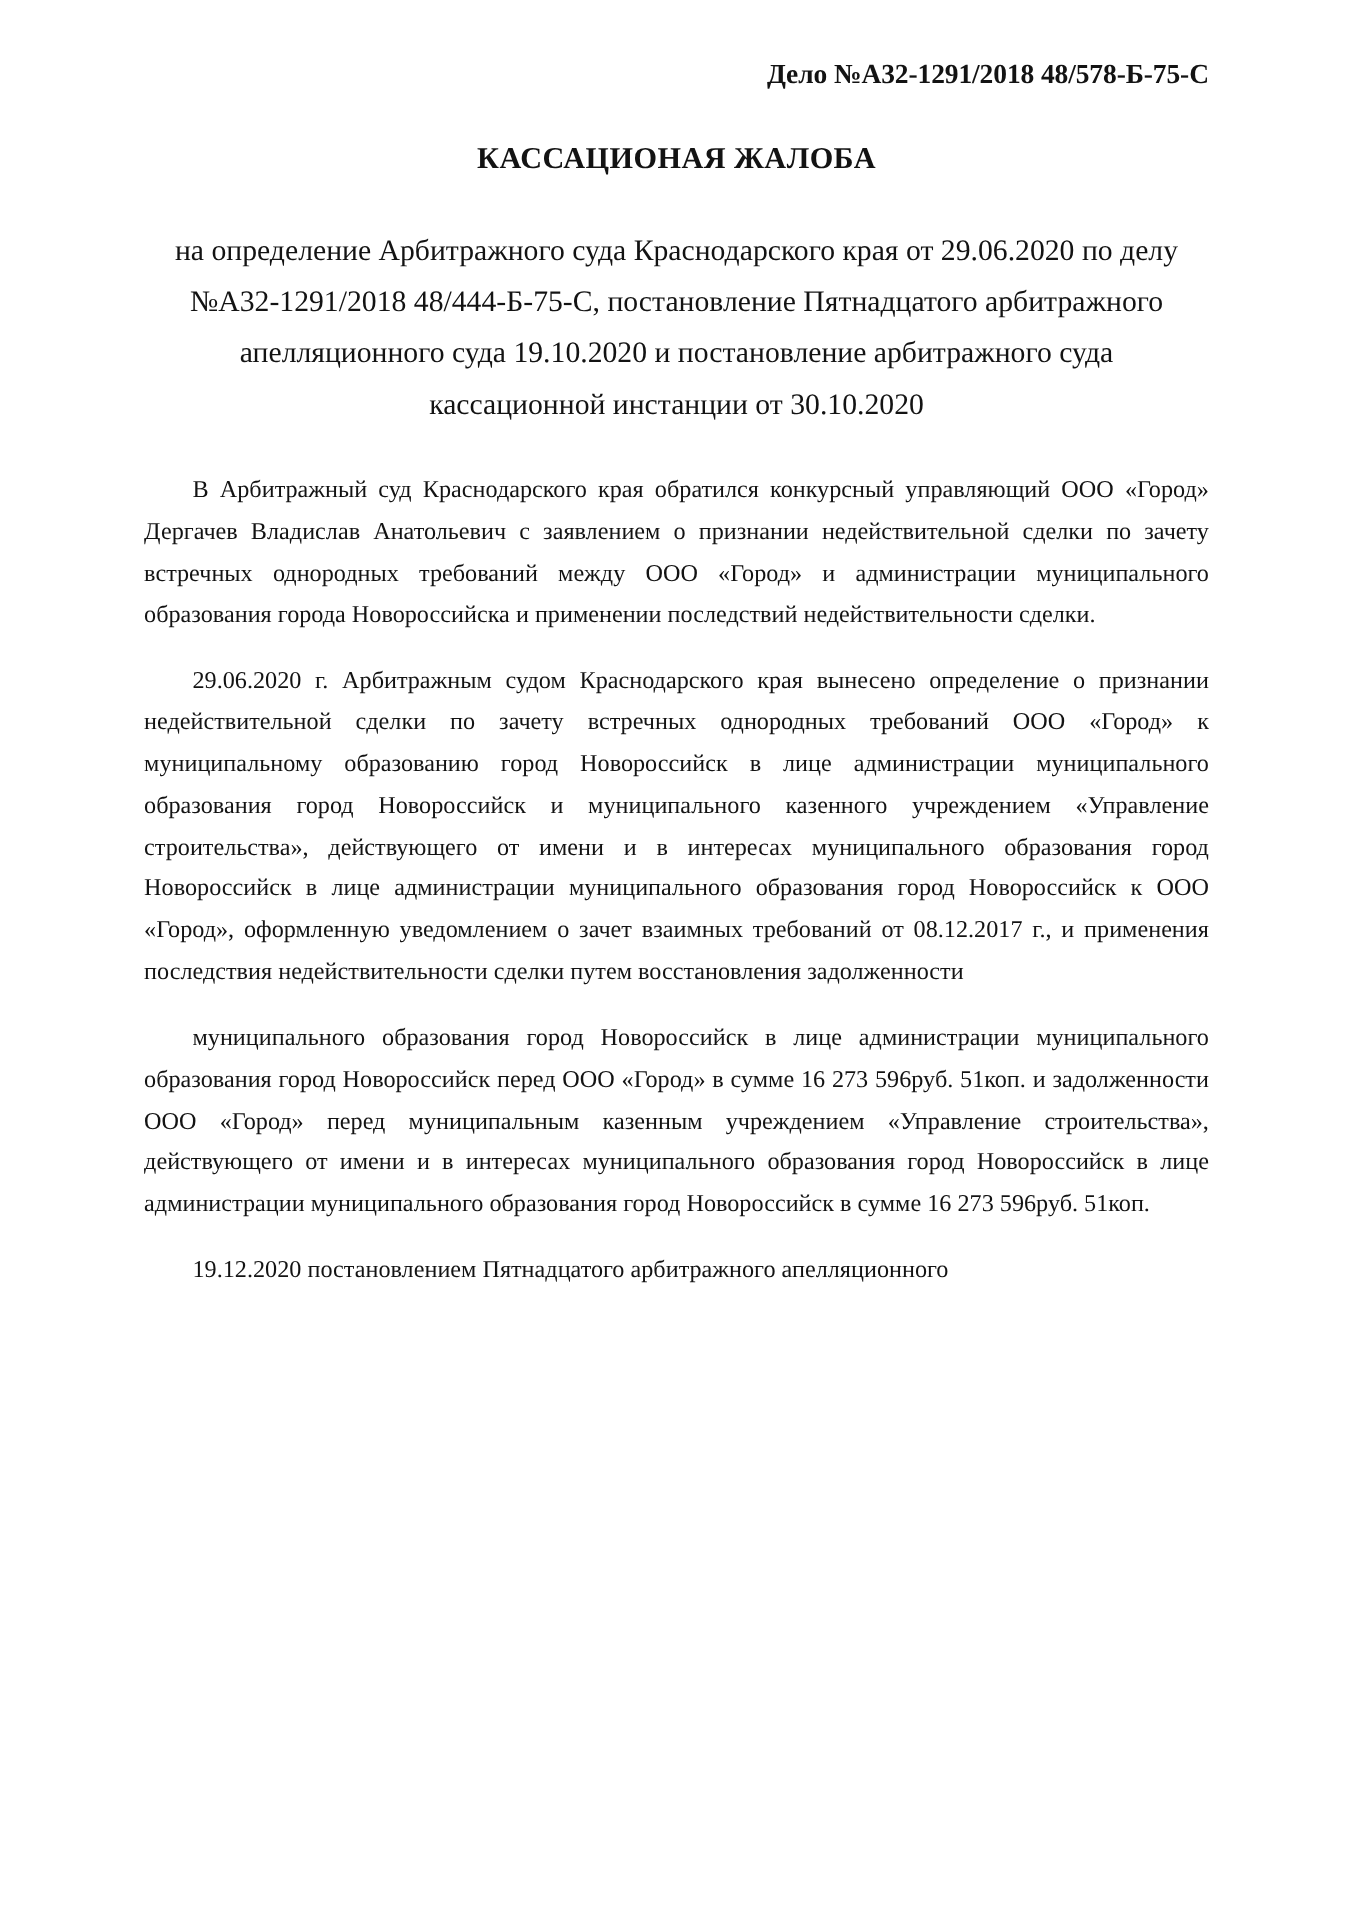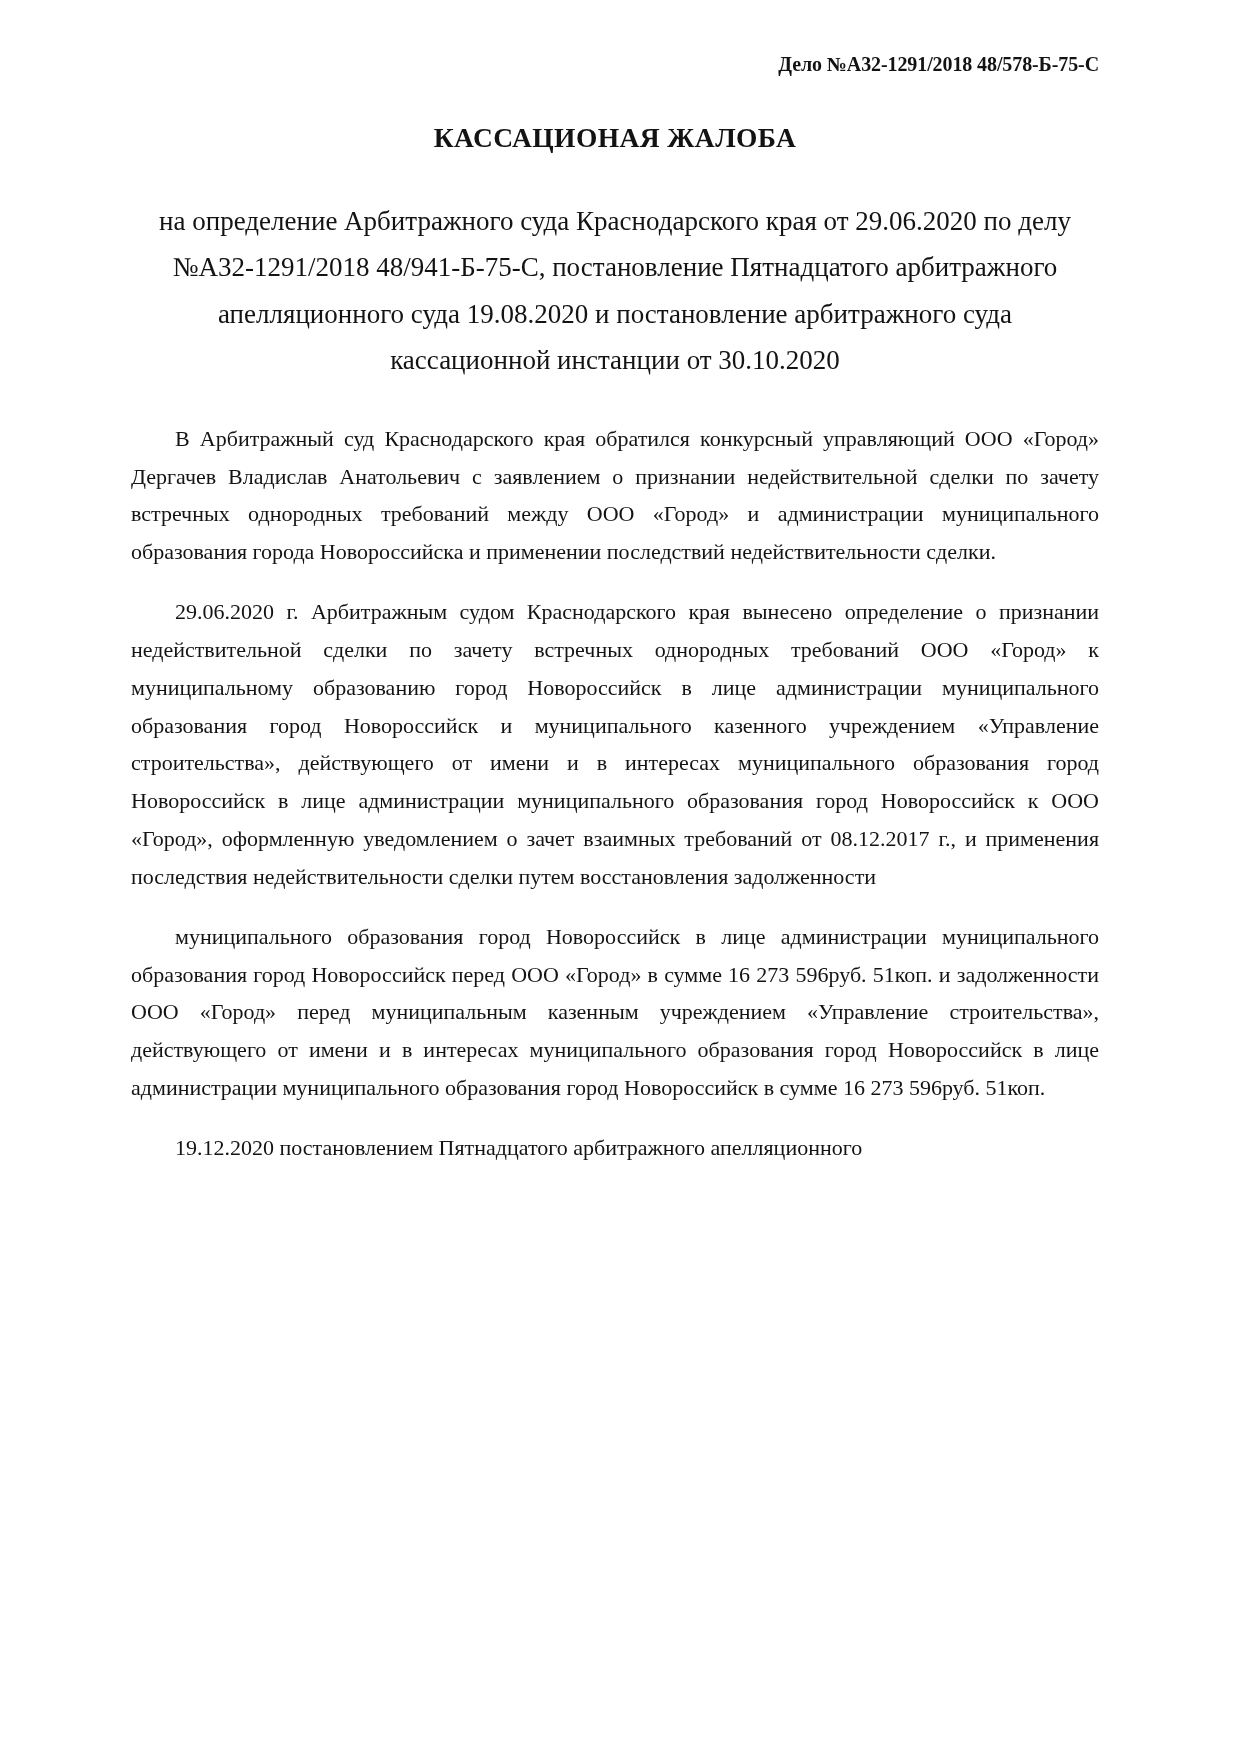--- a/index.html
+++ b/index.html
@@ -20,21 +20,21 @@
     box-sizing: border-box;
     width: 1241px;
     height: 1754px;
     padding: 52px 142px 0 131px;
     background: #ffffff;
     overflow: hidden;
   }
   .doc-header {
     text-align: right;
     font-weight: bold;
-    font-size: 20px;
+    font-size: 25px;
     line-height: 1.25;
     letter-spacing: -0.1px;
     margin: 0 0 44px 0;
     white-space: nowrap;
   }
   .doc-title {
     text-align: center;
     font-weight: bold;
     font-size: 27.5px;
     letter-spacing: 0.4px;
@@ -73,22 +73,22 @@
 <body>
 
 <div class="page">
 
   <div class="doc-header">Дело №А32-1291/2018 48/578-Б-75-С</div>
 
   <h1 class="doc-title">КАССАЦИОНАЯ ЖАЛОБА</h1>
 
   <div class="subtitle-block">
     <span class="sub-line">на определение Арбитражного суда Краснодарского края от 29.06.2020 по делу</span>
-    <span class="sub-line">№А32-1291/2018 48/941-Б-75-С, постановление Пятнадцатого арбитражного</span>
-    <span class="sub-line">апелляционного суда 19.08.2020 и постановление арбитражного суда</span>
+    <span class="sub-line">№А32-1291/2018 48/444-Б-75-С, постановление Пятнадцатого арбитражного</span>
+    <span class="sub-line">апелляционного суда 19.10.2020 и постановление арбитражного суда</span>
     <span class="sub-line">кассационной инстанции от 30.10.2020</span>
   </div>
 
   <p class="body-par">В Арбитражный суд Краснодарского края обратился конкурсный управляющий ООО «Город» Дергачев Владислав Анатольевич с заявлением о признании недействительной сделки по зачету встречных однородных требований между ООО «Город» и администрации муниципального образования города Новороссийска и применении последствий недействительности сделки.</p>
 
   <p class="body-par">29.06.2020 г. Арбитражным судом Краснодарского края вынесено определение о признании недействительной сделки по зачету встречных однородных требований ООО «Город» к муниципальному образованию город Новороссийск в лице администрации муниципального образования город Новороссийск и муниципального казенного учреждением «Управление строительства», действующего от имени и в интересах муниципального образования город Новороссийск в лице администрации муниципального образования город Новороссийск к ООО «Город», оформленную уведомлением о зачет взаимных требований от 08.12.2017 г., и применения последствия недействительности сделки путем      восстановления задолженности</p>
 
   <p class="body-par">муниципального образования город Новороссийск в лице администрации муниципального образования город Новороссийск перед ООО «Город» в сумме 16 273 596руб. 51коп. и задолженности ООО «Город» перед муниципальным казенным учреждением «Управление строительства», действующего от имени и в интересах муниципального образования город Новороссийск в лице администрации муниципального образования город Новороссийск в сумме 16 273 596руб. 51коп.</p>
 
   <p class="body-par tail">19.12.2020      постановлением      Пятнадцатого      арбитражного      апелляционного</p>

